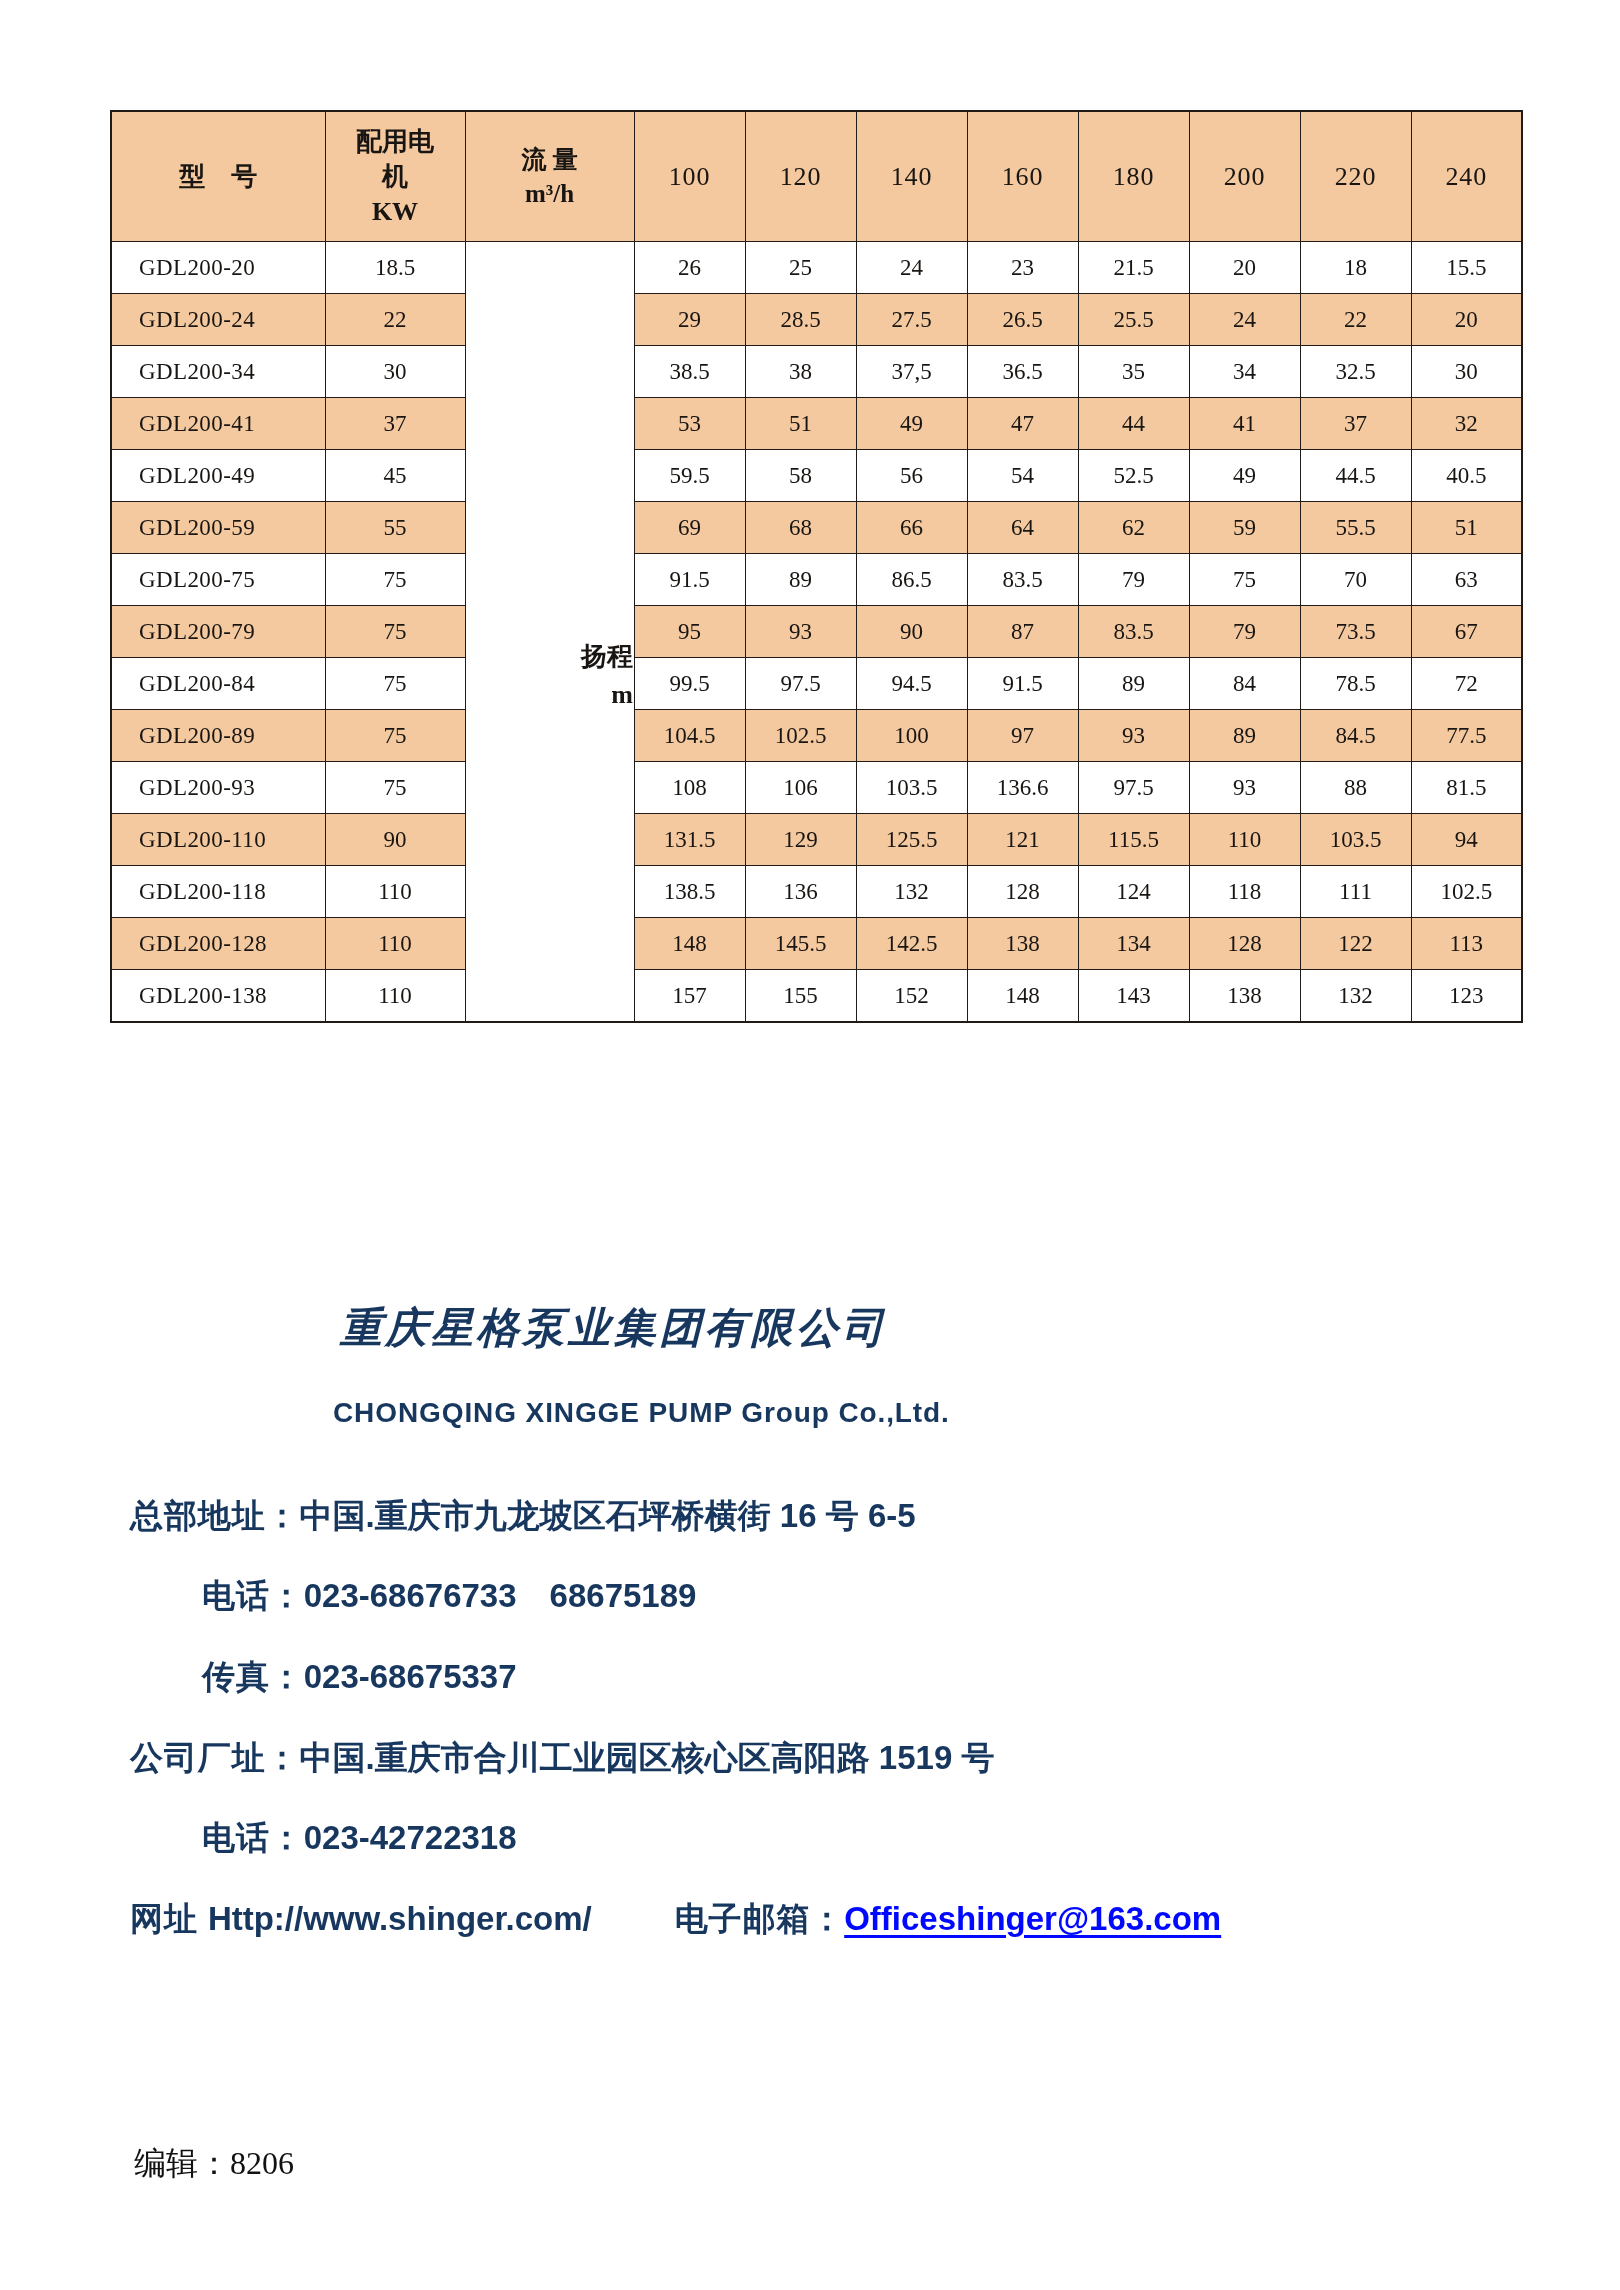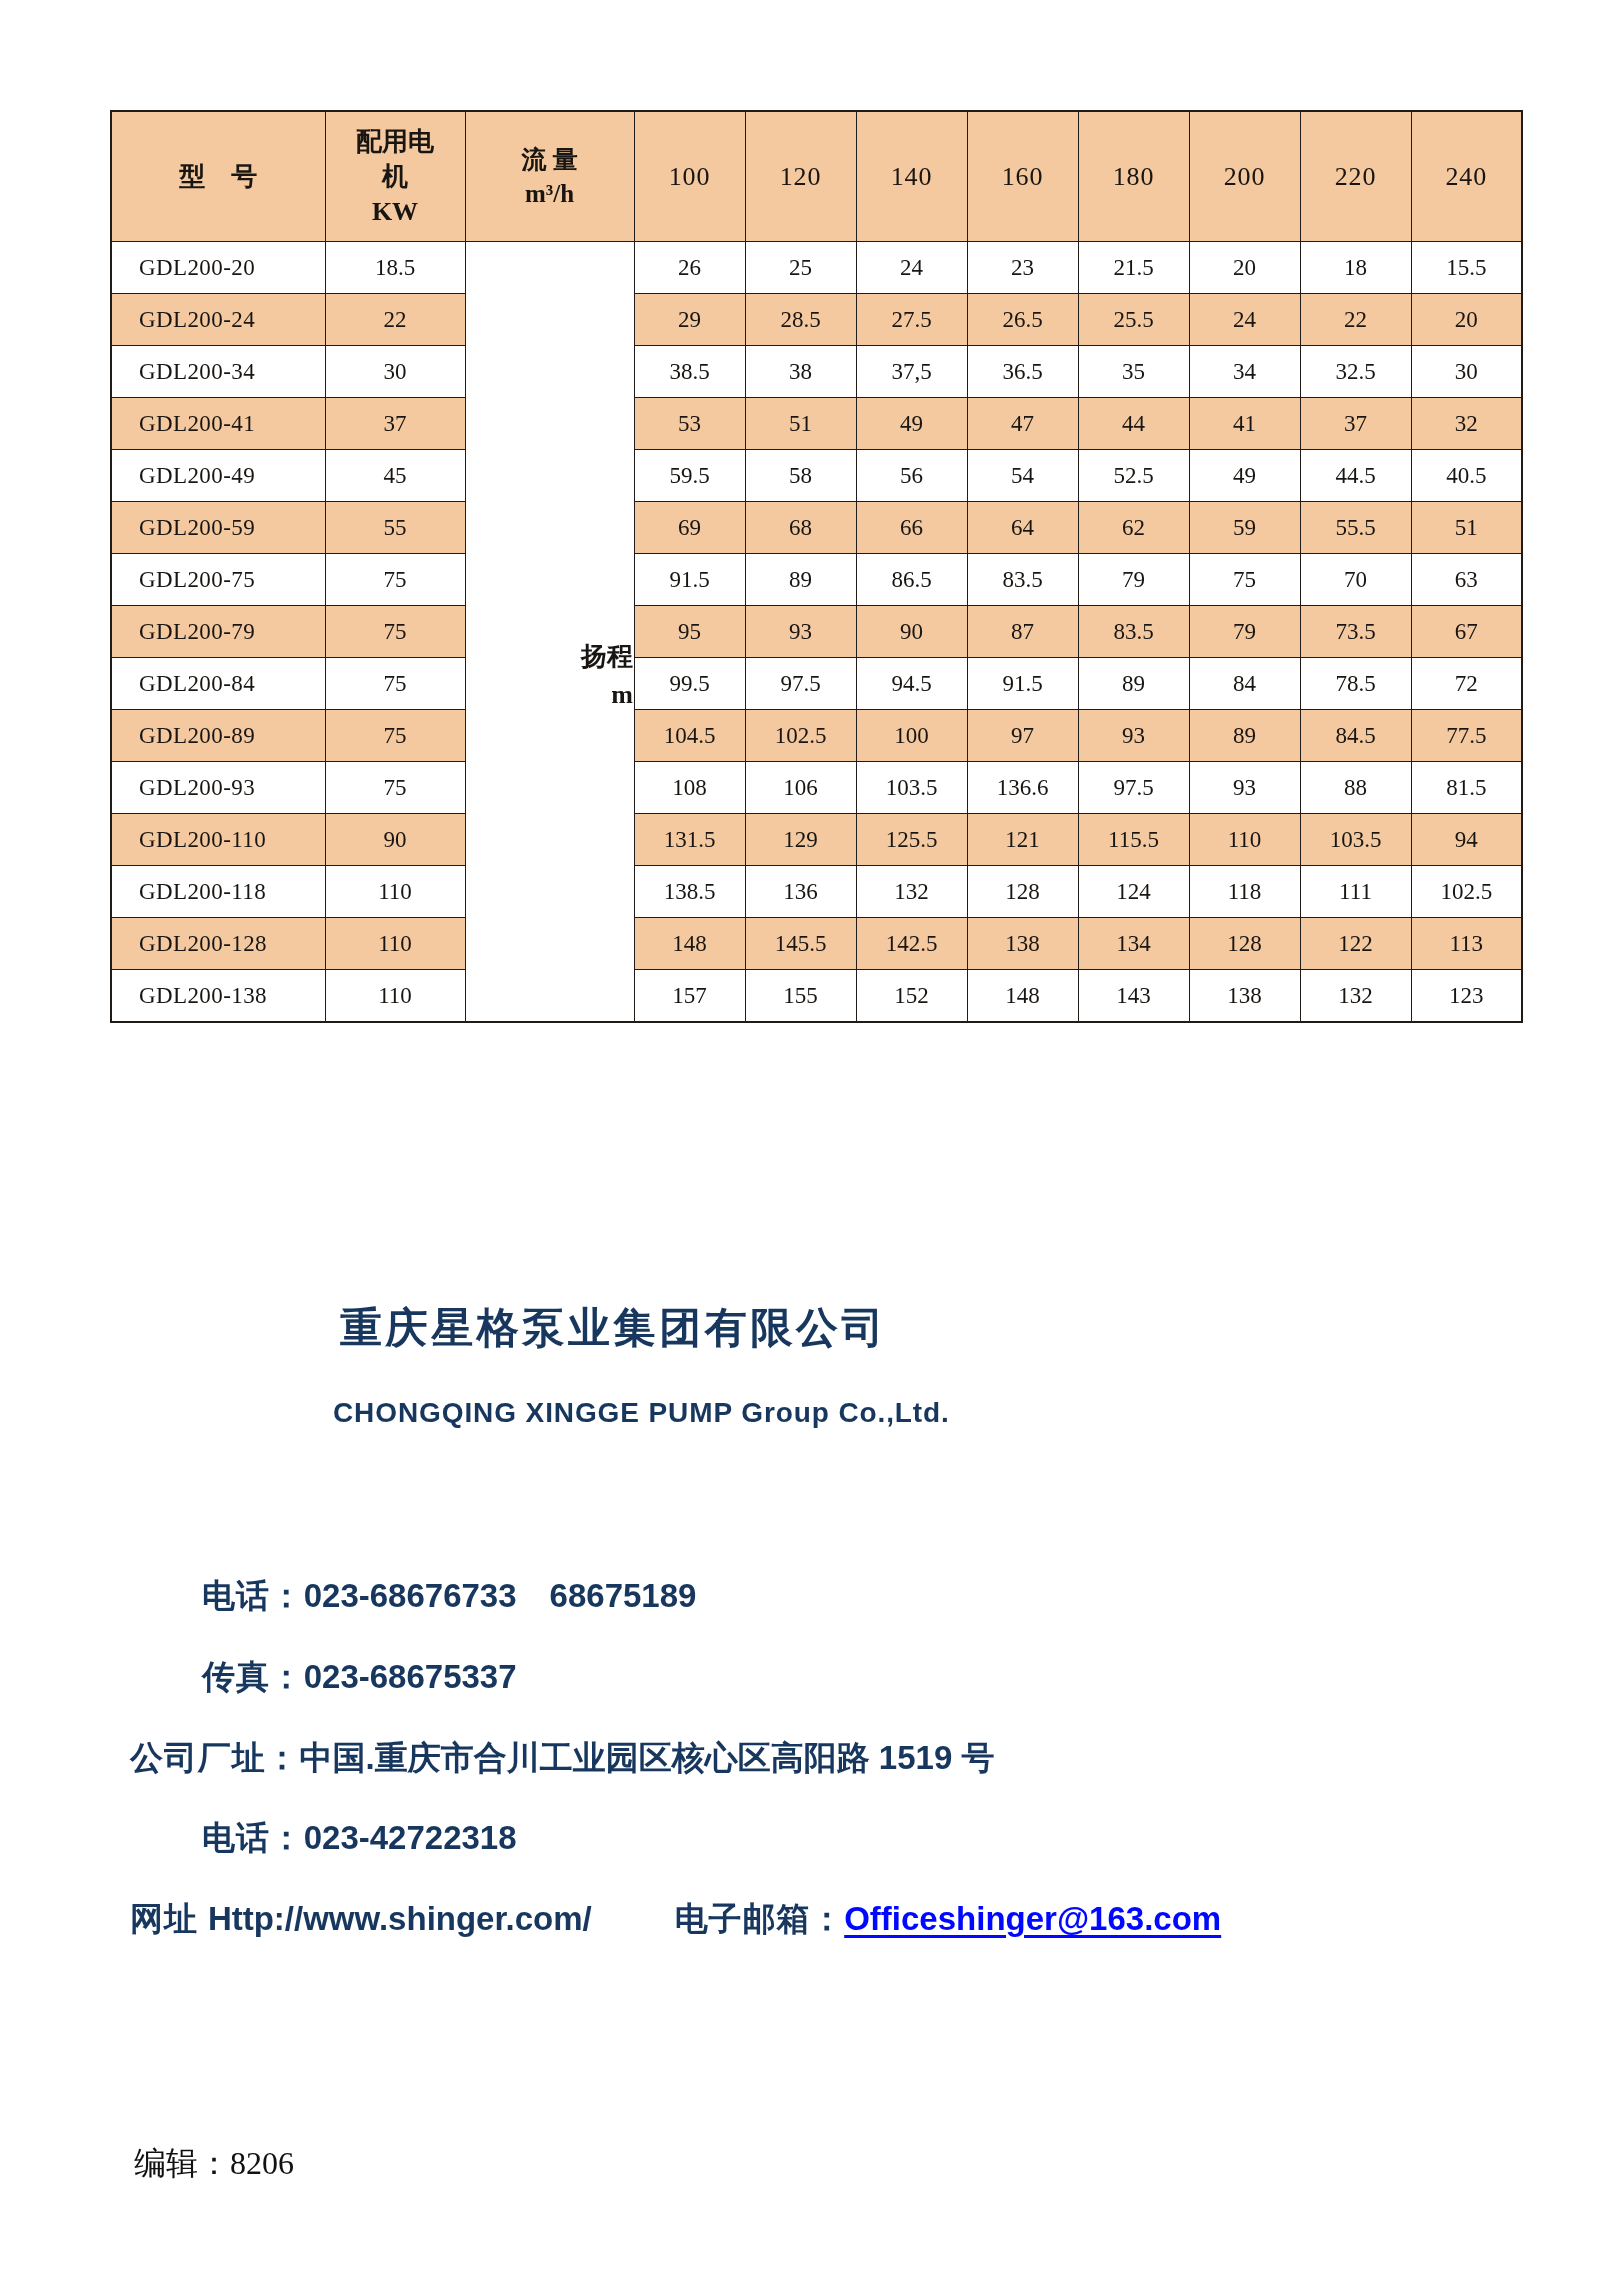--- a/index.html
+++ b/index.html
@@ -35,20 +35,21 @@
     display:flex; flex-direction:column; align-items:flex-end; justify-content:center;
     font-weight:bold; font-size:26px; color:#181512; line-height:1.45;
     pointer-events:none;
   }
   
   .company-cn{
     position:absolute; left:340px; top:1300px;
     font-family:"Liberation Sans","DejaVu Sans",sans-serif;
     font-size:42px; font-weight:bold; color:#17375e; letter-spacing:3.6px;
     white-space:nowrap;
+    font-style:italic;
   }
   .company-en{
     position:absolute; left:333px; top:1397px;
     font-family:"Liberation Sans","DejaVu Sans",sans-serif;
     font-size:28px; font-weight:bold; color:#17375e; letter-spacing:0.9px;
     white-space:nowrap;
   }
   
   .cline{
     position:absolute;
@@ -327,20 +328,23 @@
   </table>
 
   <div class="head-overlay">
     <span>扬程</span>
     <span>m</span>
   </div>
 
   <div class="company-cn">重庆星格泵业集团有限公司</div>
   <div class="company-en">CHONGQING XINGGE PUMP Group Co.,Ltd.</div>
 
+  <div class="cline l1">
+    <span class="lbl">总部地址：</span><span>中国.重庆市九龙坡区石坪桥横街 16 号 6-5</span>
+  </div>
   <div class="cline l2">
     <span class="lbl">电话：</span><span>023-68676733　68675189</span>
   </div>
   <div class="cline l3">
     <span class="lbl">传真：</span><span>023-68675337</span>
   </div>
   <div class="cline l4">
     <span class="lbl">公司厂址：</span><span>中国.重庆市合川工业园区核心区高阳路 1519 号</span>
   </div>
   <div class="cline l5">

